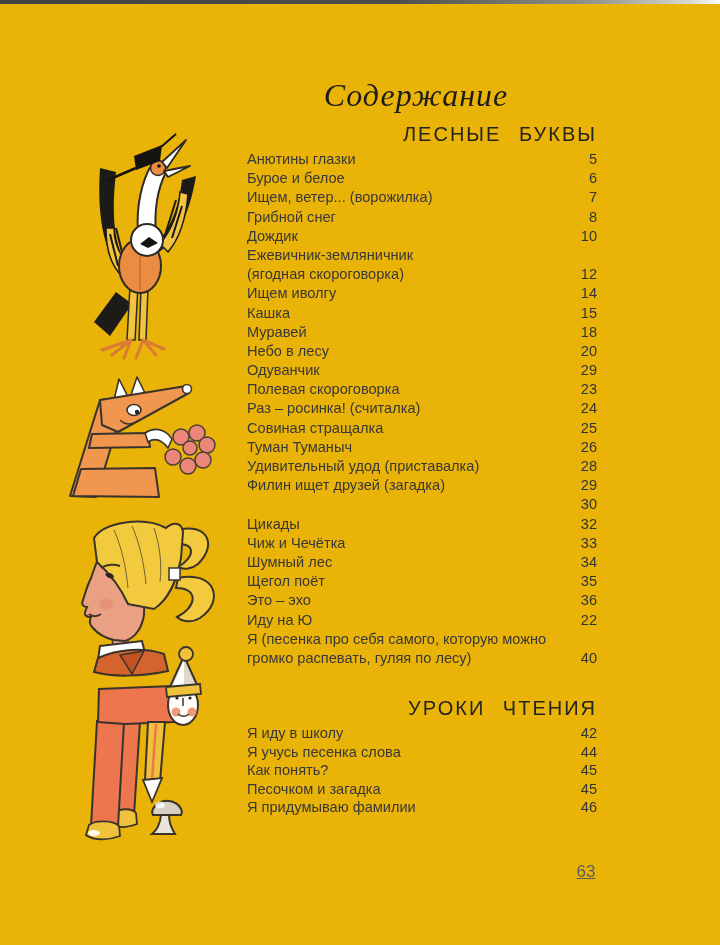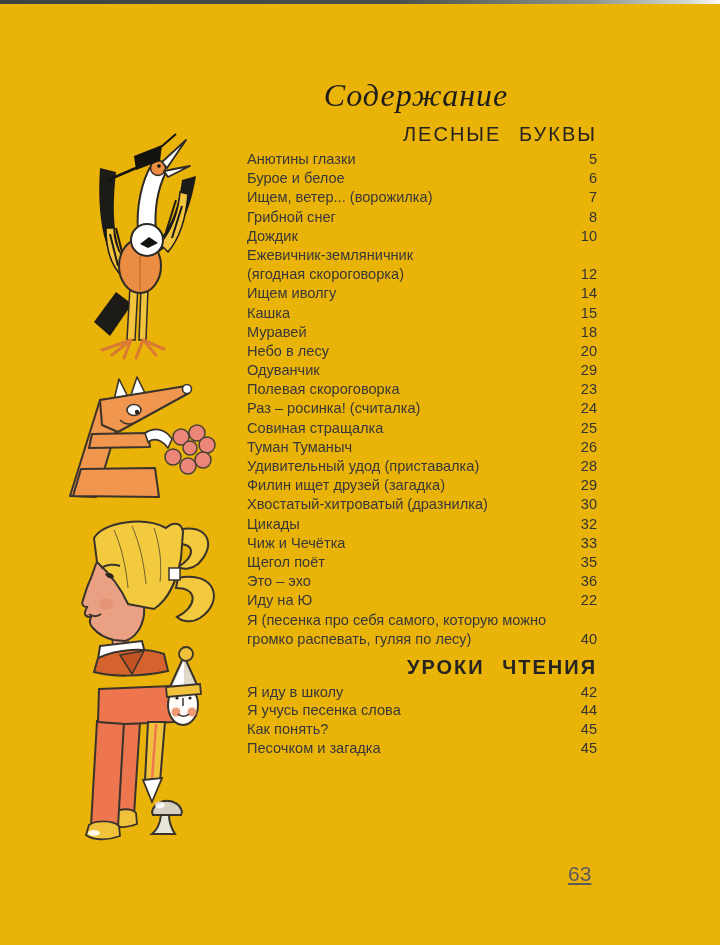--- a/index.html
+++ b/index.html
@@ -6,33 +6,33 @@
   .page{position:relative;width:720px;height:945px;background:#eab308;overflow:hidden;
         font-family:"Liberation Sans","DejaVu Sans",sans-serif;color:#383838;}
   .top-edge{position:absolute;top:0;left:0;width:720px;height:4px;
         background:linear-gradient(90deg,#3f443f 0%,#4a4f49 55%,#8e938b 82%,#d8dbd3 96%,#fdfdfb 100%);}
   .content{position:absolute;left:247px;top:76px;width:350px;}
   .page-title{font-family:"Liberation Serif","DejaVu Serif",serif;font-style:italic;font-weight:500;
         font-size:32px;line-height:38px;text-align:center;letter-spacing:1px;margin:0;
         position:relative;left:-6px;color:#1f1d1b;}
   .section-heading{font-size:20px;line-height:24px;text-align:right;letter-spacing:2px;
         word-spacing:10px;margin:8px 0 4px;color:#262421;font-weight:500;}
-  .section-heading.second{margin-top:6px;font-weight:bold;}
+  .section-heading.second{margin-top:28px;}
   .toc-list{width:350px;}
   .toc-row{display:flex;align-items:flex-start;height:19.2px;line-height:19.2px;
         font-size:14.6px;white-space:nowrap;}
   .list2 .toc-row{height:18.6px;line-height:18.6px;justify-content:flex-end;}
   .it{}
   .rg{font-style:normal;}
   .dots{flex:1 1 auto;min-width:8px;margin:0 2px 0 5px;
         background-image:radial-gradient(circle at 1.6px 1.6px,#3f3f3f 1.25px,rgba(0,0,0,0) 1.55px);
         background-size:8.6px 3.4px;background-repeat:repeat-x;background-position:0 11.2px;}
   .num{flex:0 0 27px;text-align:right;color:#343434;}
-  .folio{position:absolute;left:568px;top:862px;width:36px;text-align:left;
-        font-size:21px;color:#5c5c5c;text-decoration:underline;}
+  .folio{position:absolute;left:568px;top:862px;width:36px;text-align:center;
+        font-size:17px;color:#5c5c5c;text-decoration:underline;}
   .illus{position:absolute;}
 </style>
 </head>
 <body>
 
 <div class="page">
   <div class="top-edge"></div>
 
   <svg class="illus" style="left:50px;top:128px" width="172" height="246" viewBox="0 0 172 246">
     <path d="M66,164 L82,176 L60,208 L44,194 Z" fill="#1d1b18"></path>
@@ -249,37 +249,43 @@
           </div>
           <div class="toc-entry">
             <div class="toc-row">
               <span class="t"><span class="it">Филин ищет друзей</span><span class="rg"> (загадка)</span></span>
               <span class="dots"></span>
               <span class="num">29</span>
             </div>
           </div>
           <div class="toc-entry">
             <div class="toc-row">
-              <span class="t"><span class="it">Хвостатый-хитроватый</span><span class="rg"> (дразнилка)</span></span>
               <span class="dots"></span>
               <span class="num">30</span>
             </div>
           </div>
           <div class="toc-entry">
             <div class="toc-row">
               <span class="t"><span class="it">Цикады</span></span>
               <span class="dots"></span>
               <span class="num">32</span>
             </div>
           </div>
           <div class="toc-entry">
             <div class="toc-row">
               <span class="t"><span class="it">Чиж и Чечётка</span></span>
               <span class="dots"></span>
               <span class="num">33</span>
+            </div>
+          </div>
+          <div class="toc-entry">
+            <div class="toc-row">
+              <span class="t"><span class="it">Шумный лес</span></span>
+              <span class="dots"></span>
+              <span class="num">34</span>
             </div>
           </div>
           <div class="toc-entry">
             <div class="toc-row">
               <span class="t"><span class="it">Щегол поёт</span></span>
               <span class="dots"></span>
               <span class="num">35</span>
             </div>
           </div>
           <div class="toc-entry">
@@ -330,18 +336,25 @@
               <span class="num">45</span>
             </div>
           </div>
           <div class="toc-entry">
             <div class="toc-row">
               <span class="t"><span class="it">Песочком и загадка</span></span>
               <span class="dots"></span>
               <span class="num">45</span>
             </div>
           </div>
+          <div class="toc-entry">
+            <div class="toc-row">
+              <span class="t"><span class="it">Я придумываю фамилии</span></span>
+              <span class="dots"></span>
+              <span class="num">46</span>
+            </div>
+          </div>
         </div>
       </div>
   </div>
 
   <div class="folio">63</div>
 </div>
 
 </body></html>

